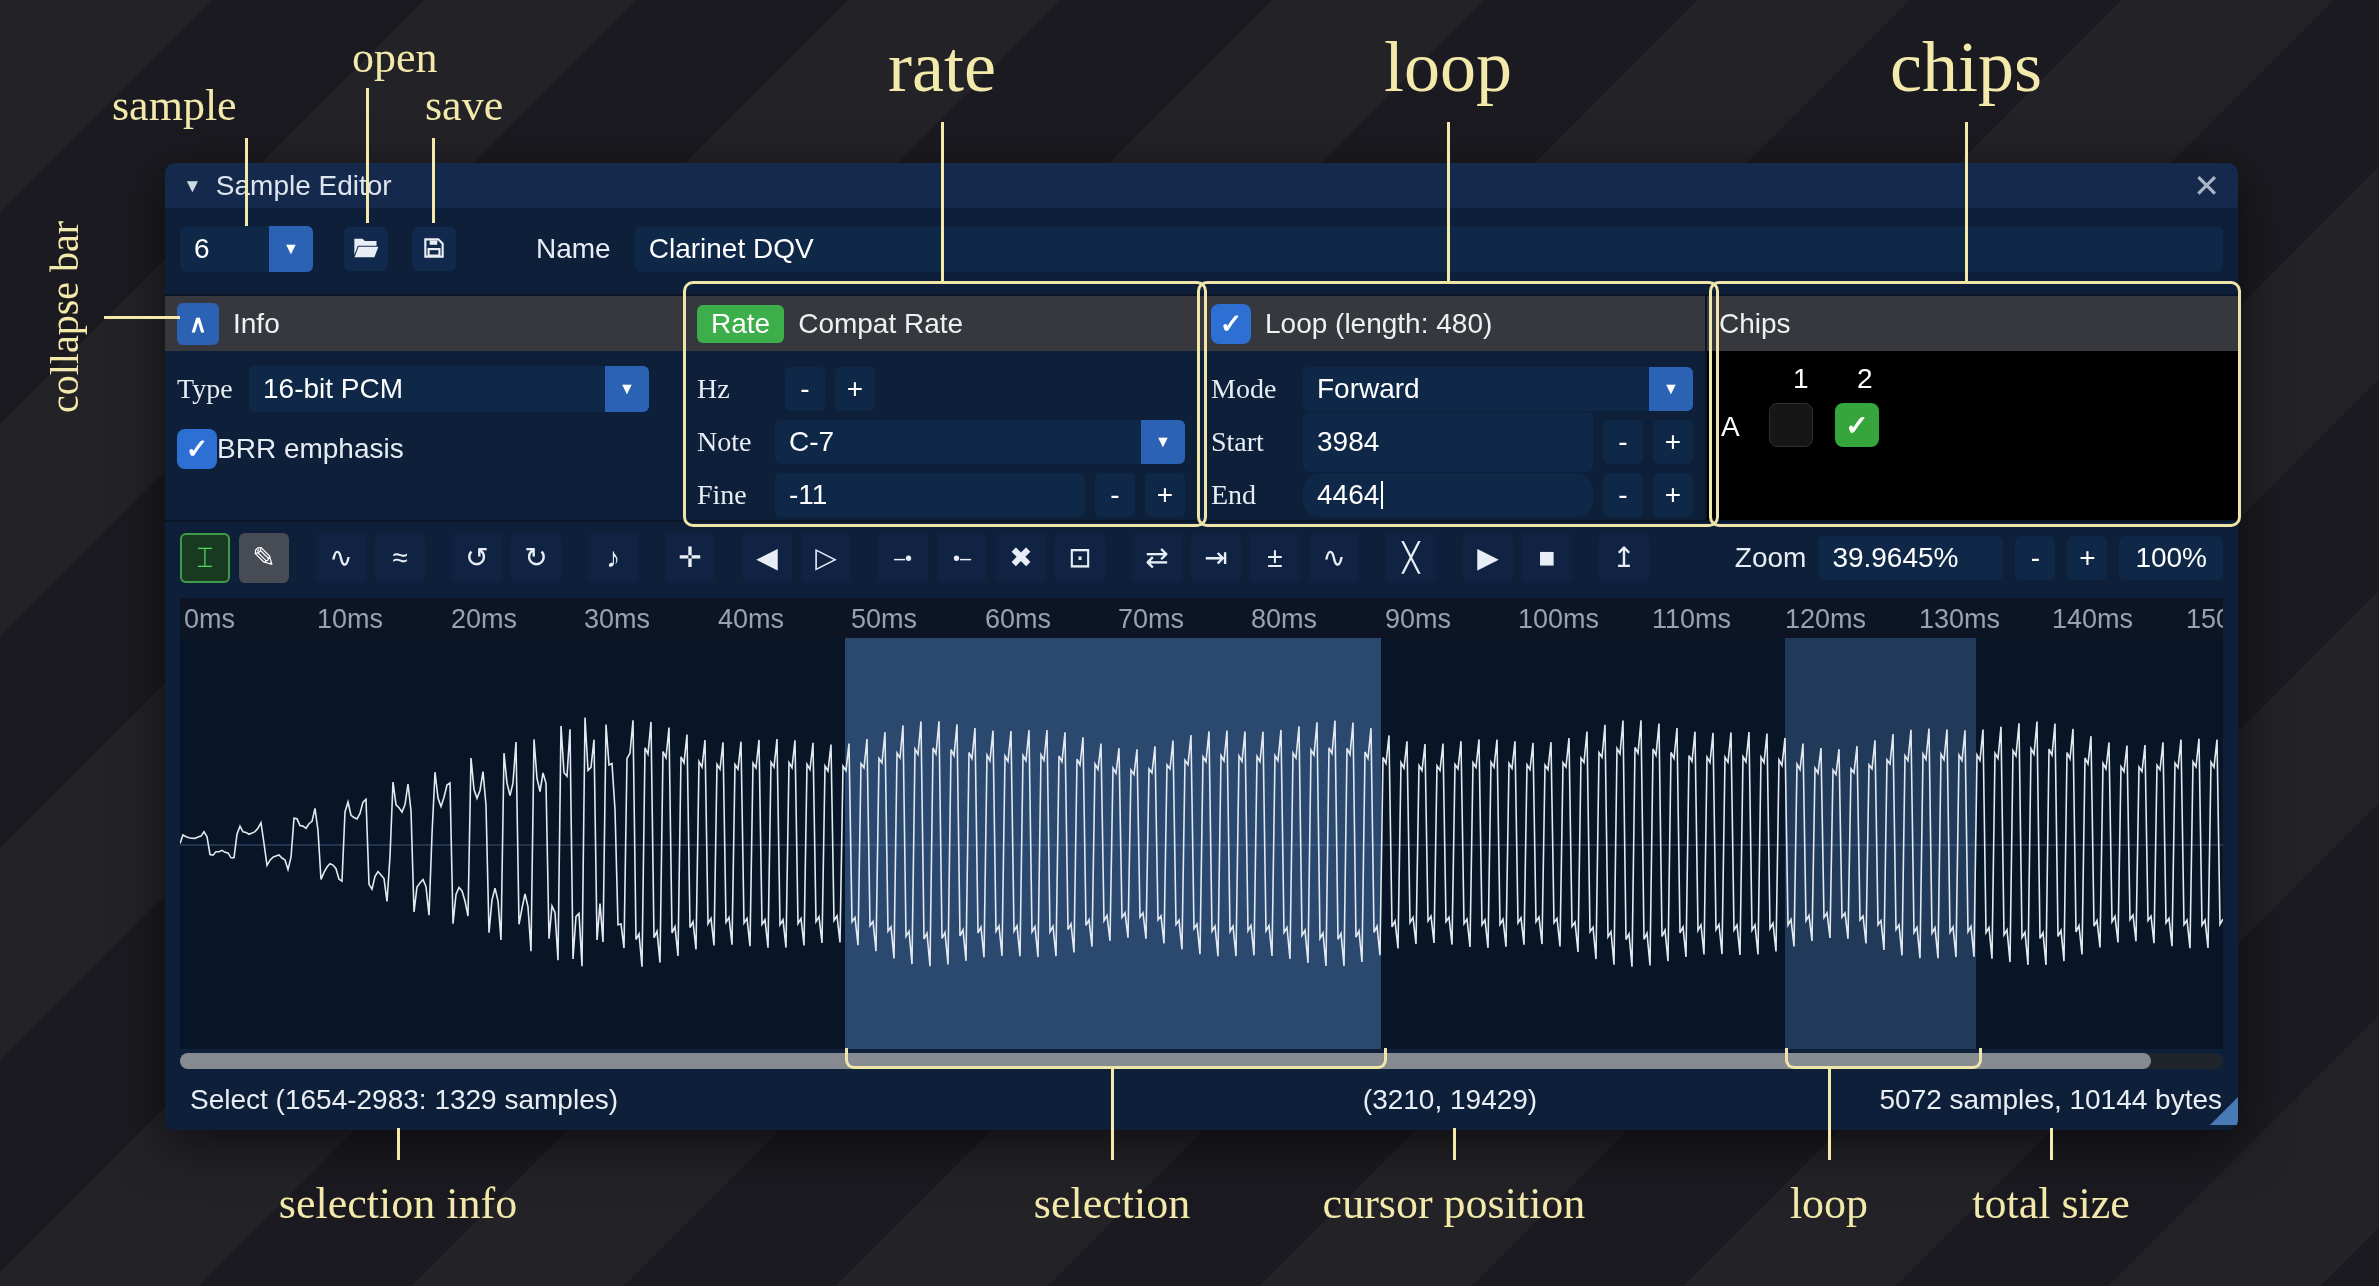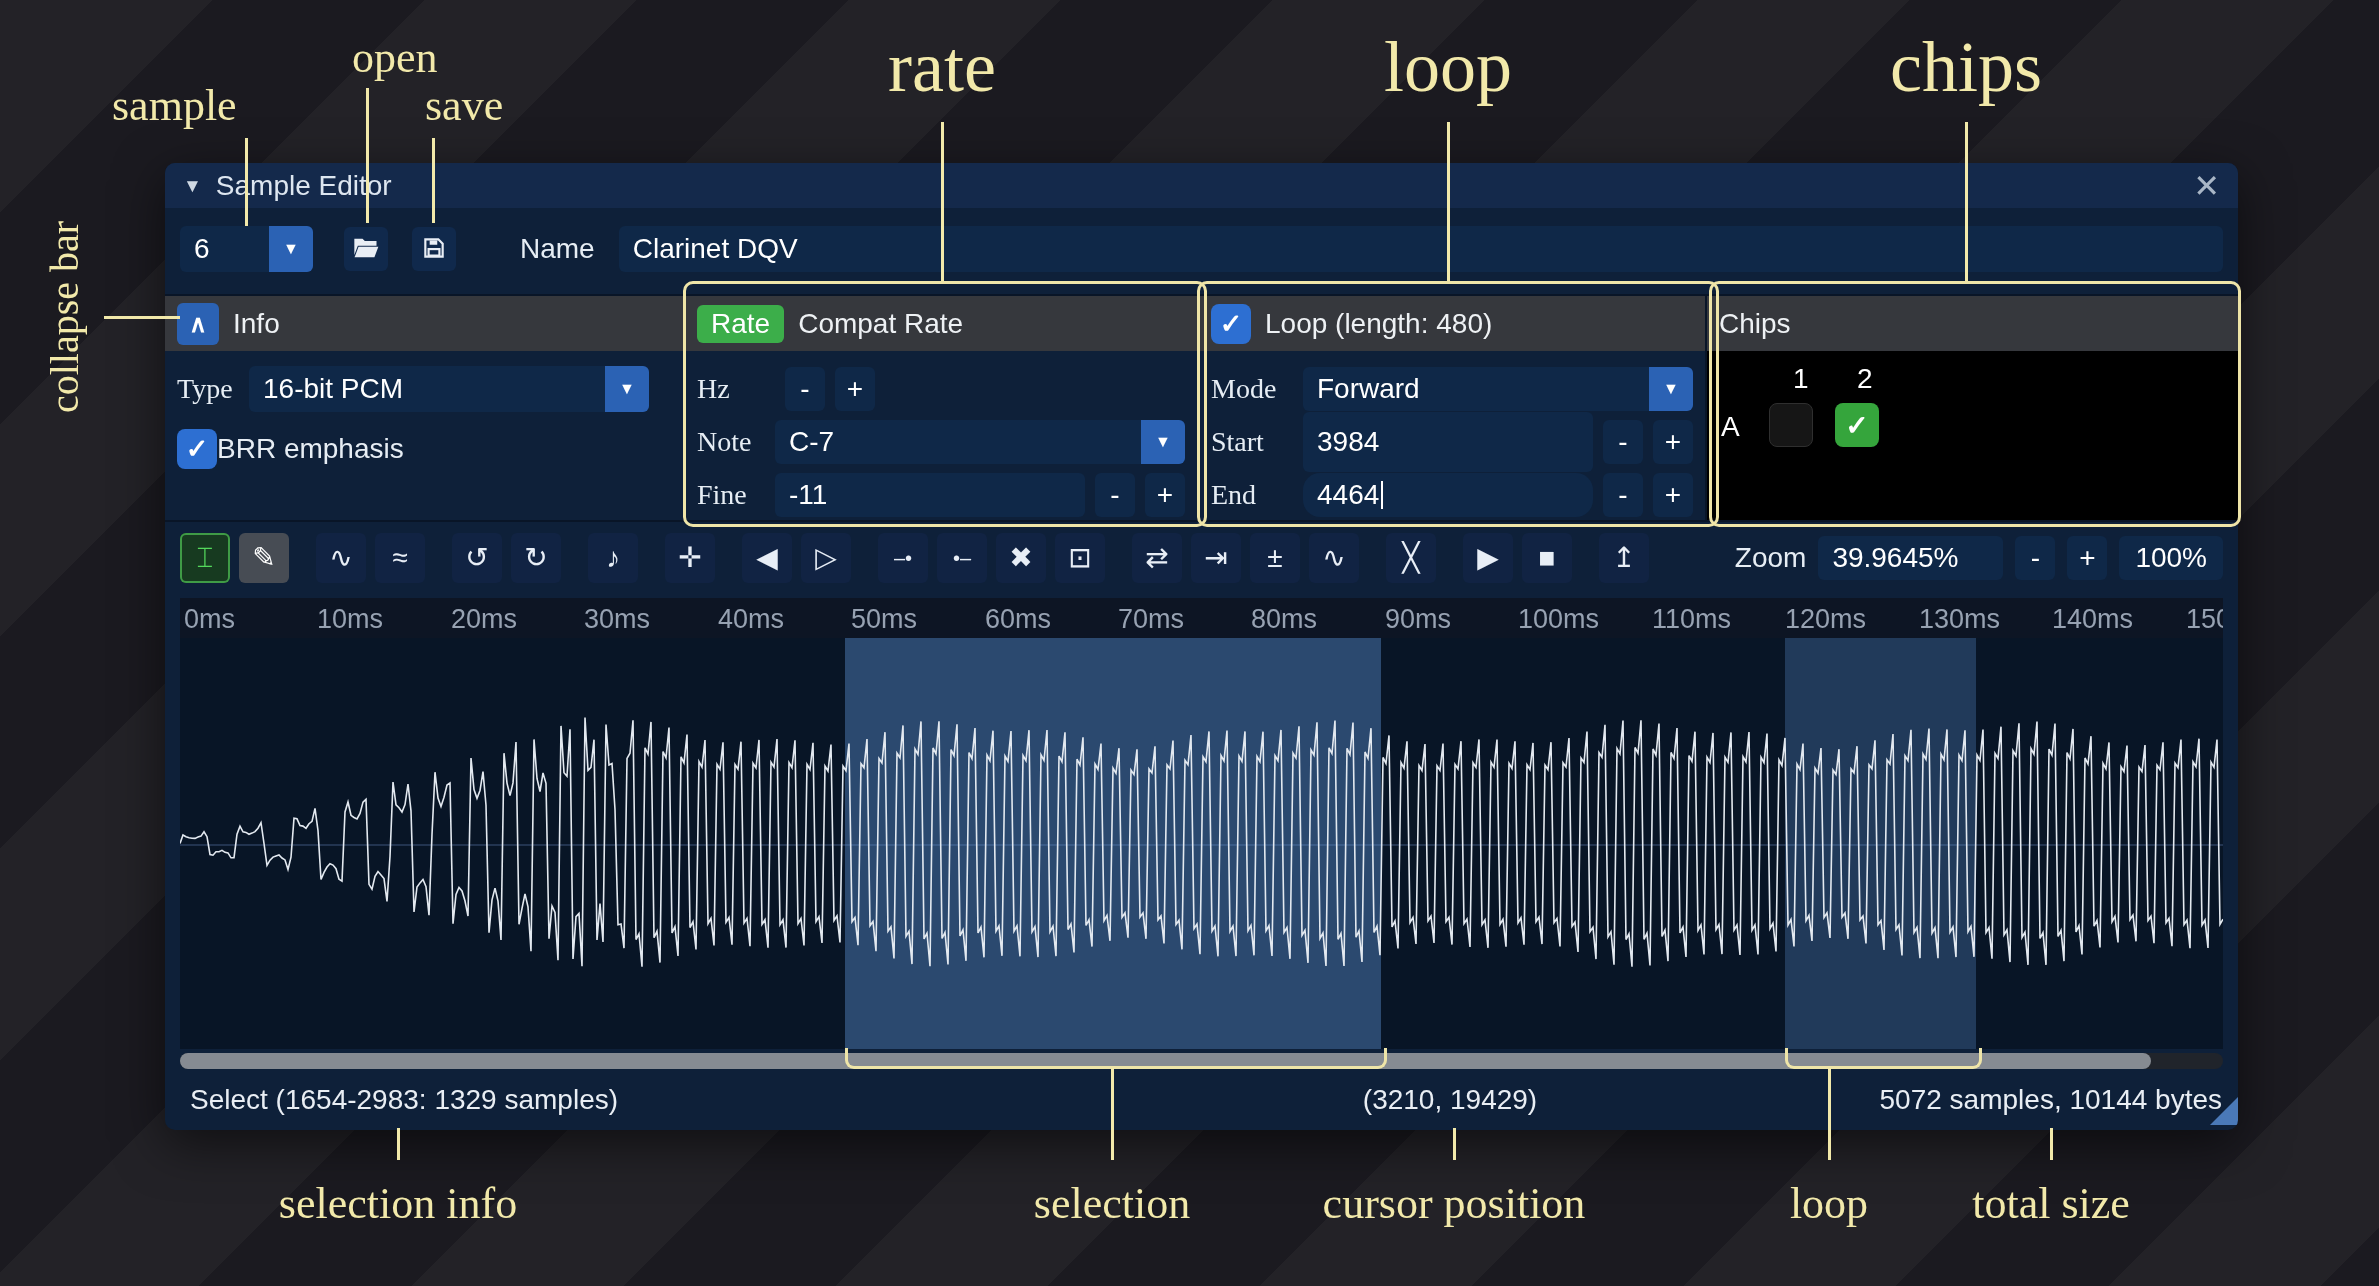--- a/index.html
+++ b/index.html
@@ -23,21 +23,21 @@
   #titlebar .close{margin-left:auto;font-size:32px;color:#a9b6c6;cursor:pointer;}
   
   #row2{flex:none;margin:18px 15px 0;height:46px;display:flex;align-items:center;color:#e6edf4;font-size:28px;}
   .field{background:#0f2848;border-radius:6px;height:46px;display:flex;align-items:center;box-sizing:border-box;color:#fff;}
   .field .val{padding-left:14px;flex:1;overflow:hidden;white-space:nowrap;}
   .drop-arrow{width:44px;height:100%;flex:none;background:#2b62b4;display:flex;align-items:center;justify-content:center;font-size:16px;color:#fff;border-radius:0 6px 6px 0;}
   #sample-select{width:133px;}
   .sqbtn{width:44px;height:44px;border:none;background:#10294c;border-radius:6px;display:flex;align-items:center;justify-content:center;cursor:pointer;padding:0;}
   #open-btn{margin-left:31px;}
   #save-btn{margin-left:24px;}
-  #name-label{margin-left:64px;}
+  #name-label{margin-left:80px;}
   #name-input{margin-left:24px;flex:1;}
   
   #panels{flex:none;margin-top:22px;height:228px;display:flex;background:#0e2039;border-top:2px solid #091527;border-bottom:2px solid #091527;box-sizing:border-box;}
   .panel{box-sizing:border-box;border-right:2px solid #091527;display:flex;flex-direction:column;}
   #panel-info{width:520px;}
   #panel-rate{width:514px;}
   #panel-loop{width:508px;}
   #panel-chips{flex:1;border-right:none;}
   .phead{height:55px;flex:none;background:#36383d;display:flex;align-items:center;gap:14px;padding:0 12px;font-size:28px;color:#eef1f4;}
   .pbody{flex:1;padding:8px 12px;display:flex;flex-direction:column;}

